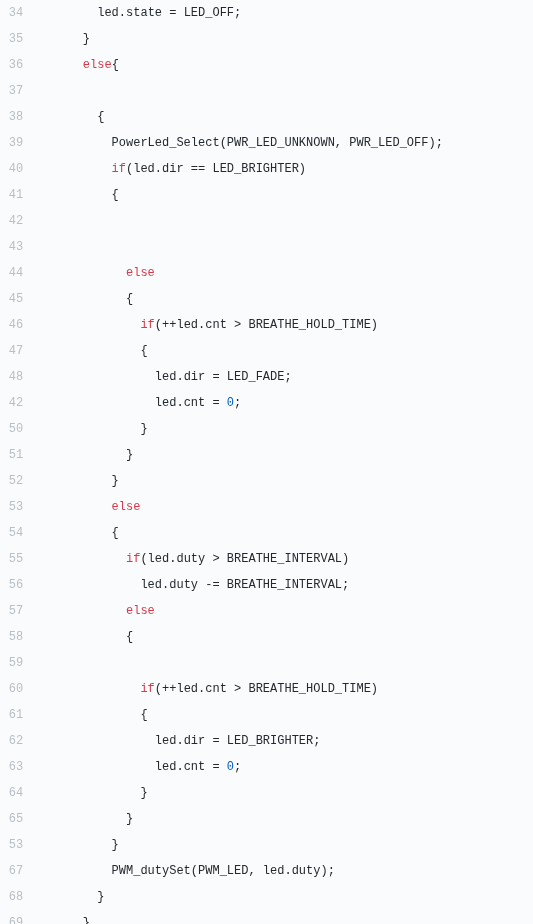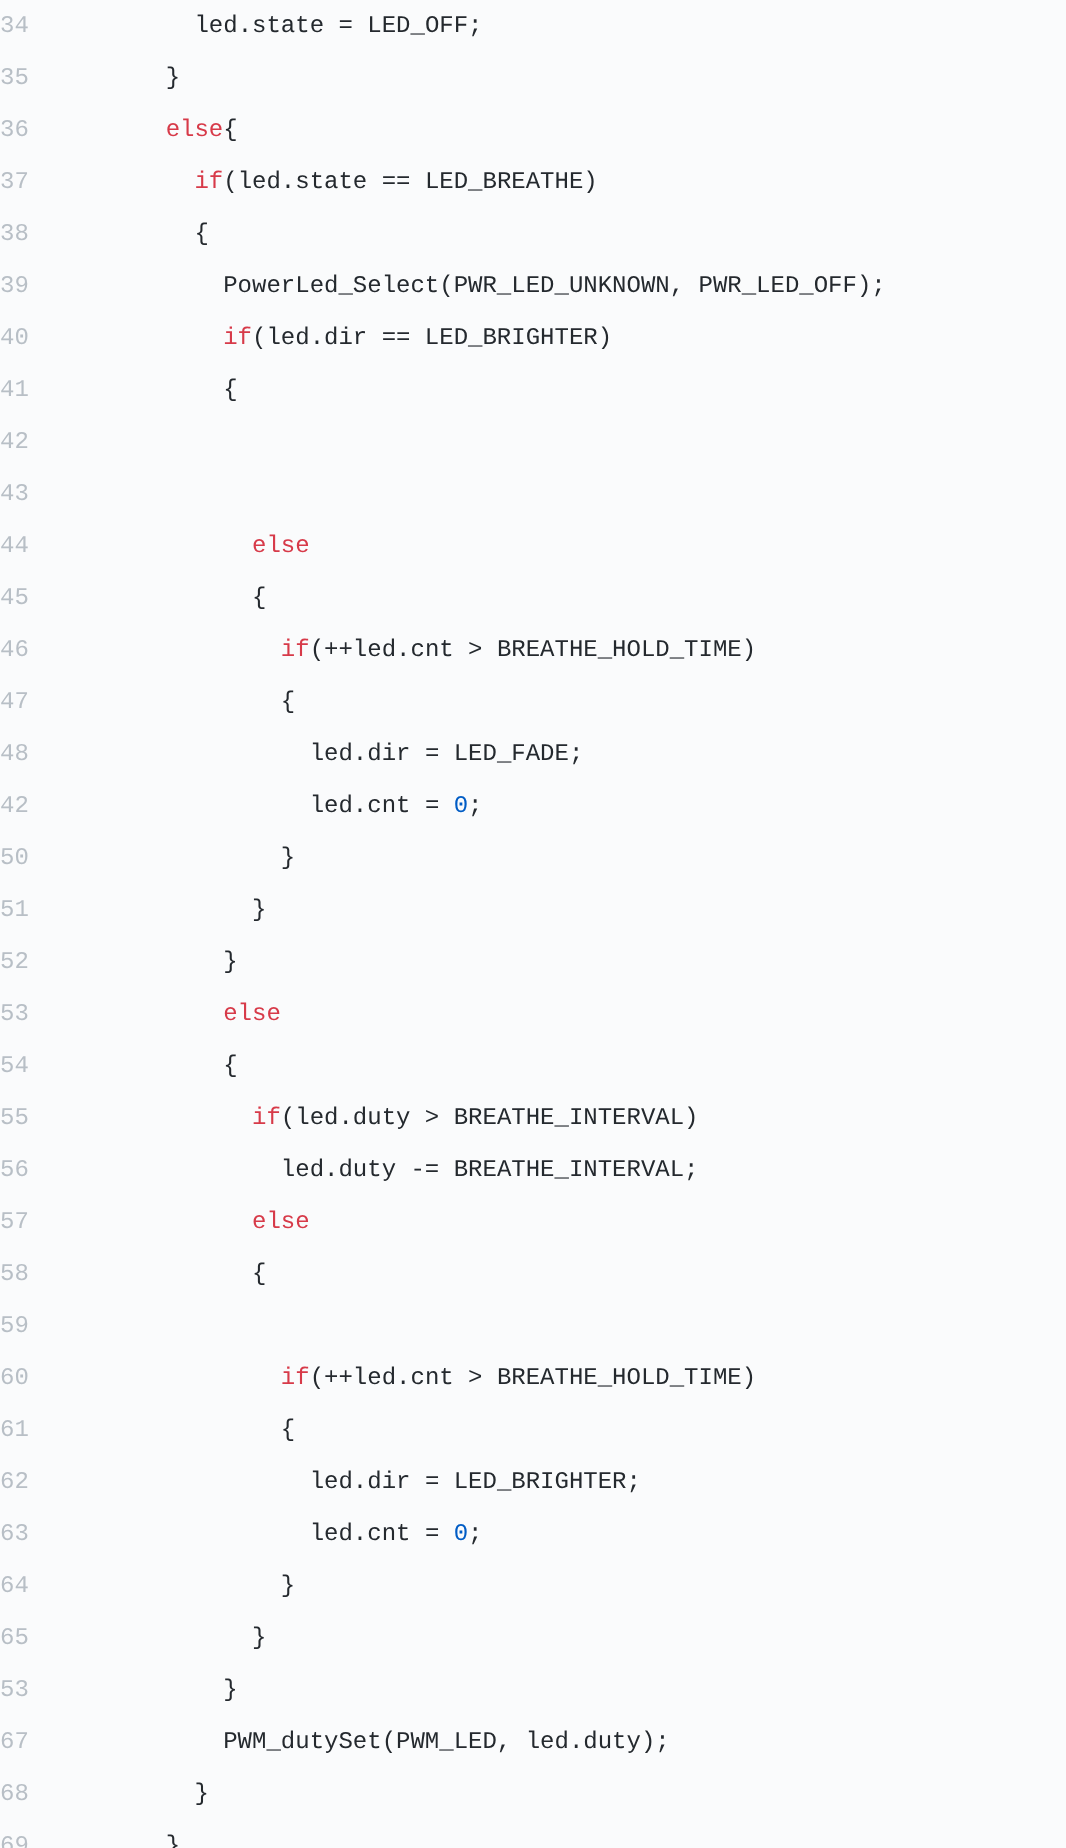--- a/index.html
+++ b/index.html
@@ -14,42 +14,42 @@
     display: flex;
     flex-direction: column;
   }
   .line {
     display: flex;
     align-items: flex-start;
     white-space: pre;
   }
   .gutter {
     width: 44px;
-    text-align: left;
+    text-align: center;
     padding-right: 12px;
     color: #b8bfc6;
     user-select: none;
     flex-shrink: 0;
   }
   .code {
     color: #24292e;
     padding-left: 10px;
   }
   .kw { color: #d73a49; }
   .num { color: #005cc5; }
   .id { color: #24292e; margin-top: 37px; }
 </style>
 </head>
 <body>
 
 <div class="code-container">
     <div class="line"><span class="gutter">34</span><span class="code">      <span class="id">led.state = LED_OFF;</span></span></div>
     <div class="line"><span class="gutter">35</span><span class="code">    <span class="id">}</span></span></div>
     <div class="line"><span class="gutter">36</span><span class="code">    <span class="kw">else</span><span class="id">{</span></span></div>
-    <div class="line"><span class="gutter">37</span><span class="code">      <span class="kw">if</span><span class="id">(led.state == LED_BREATHE)</span></span></div>
+    <div class="line"><span class="gutter">37</span></div>
     <div class="line"><span class="gutter">38</span><span class="code">      <span class="id">{</span></span></div>
     <div class="line"><span class="gutter">39</span><span class="code">        <span class="id">PowerLed_Select(PWR_LED_UNKNOWN, PWR_LED_OFF);</span></span></div>
     <div class="line"><span class="gutter">40</span><span class="code">        <span class="kw">if</span><span class="id">(led.dir == LED_BRIGHTER)</span></span></div>
     <div class="line"><span class="gutter">41</span><span class="code">        <span class="id">{</span></span></div>
     <div class="line"><span class="gutter">42</span></div>
     <div class="line"><span class="gutter">43</span></div>
     <div class="line"><span class="gutter">44</span><span class="code">          <span class="kw">else</span></span></div>
     <div class="line"><span class="gutter">45</span><span class="code">          <span class="id">{</span></span></div>
     <div class="line"><span class="gutter">46</span><span class="code">            <span class="kw">if</span><span class="id">(++led.cnt &gt; BREATHE_HOLD_TIME)</span></span></div>
     <div class="line"><span class="gutter">47</span><span class="code">            <span class="id">{</span></span></div>

